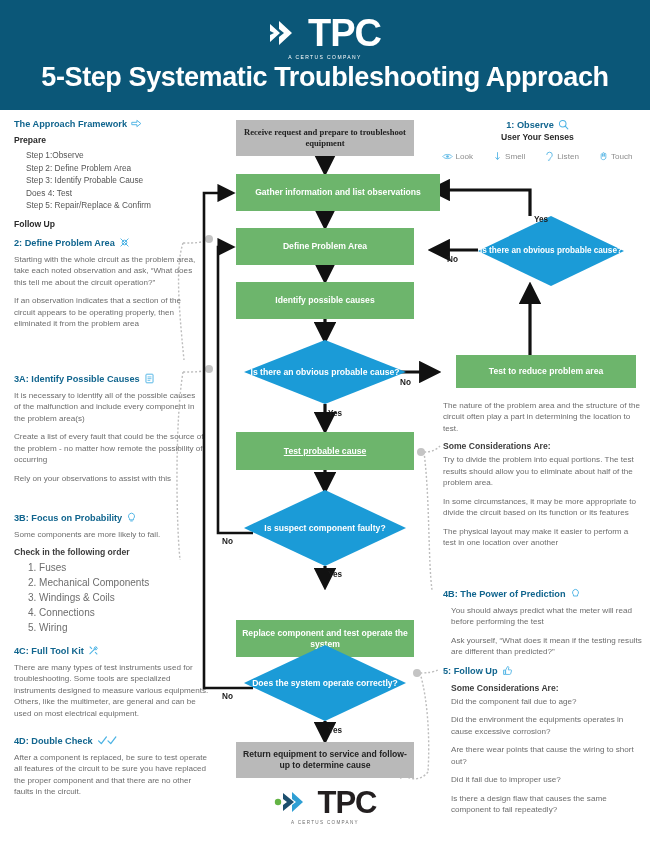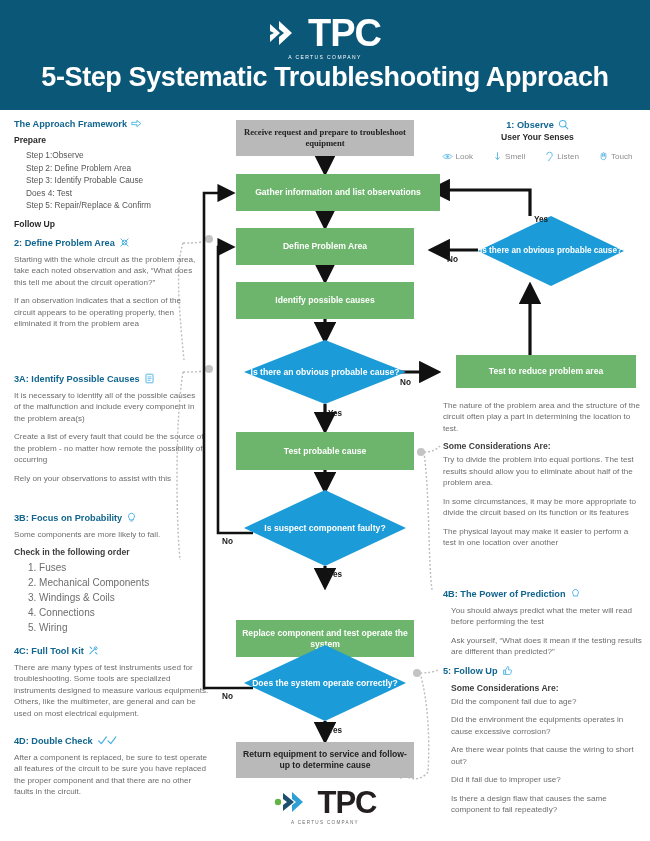--- a/index.html
+++ b/index.html
@@ -329,21 +329,21 @@
 
   <div class="diamond-wrap" style="left:244px; top:340px; width:162px; height:64px;">
     <svg width="162" height="64" viewBox="0 0 162 64">
       <polygon points="81,0 162,32 81,64 0,32" fill="#1b9bd7"></polygon>
     </svg>
     <div class="diamond-lbl">Is there an obvious probable cause?</div>
   </div>
   <div class="yn" style="left:328px; top:409px;">Yes</div>
   <div class="yn" style="left:400px; top:378px;">No</div>
 
-  <div class="node green" style="left:236px; top:432px; width:178px; height:38px;">Test probable cause</div>
+  <div class="node green" style="left:236px; top:432px; width:178px; height:38px;text-decoration:underline;">Test probable cause</div>
 
   <div class="diamond-wrap" style="left:244px; top:490px; width:162px; height:76px;">
     <svg width="162" height="76" viewBox="0 0 162 76">
       <polygon points="81,0 162,38 81,76 0,38" fill="#1b9bd7"></polygon>
     </svg>
     <div class="diamond-lbl">Is suspect component faulty?</div>
   </div>
   <div class="yn" style="left:328px; top:570px;">Yes</div>
   <div class="yn" style="left:222px; top:537px;">No</div>
 

